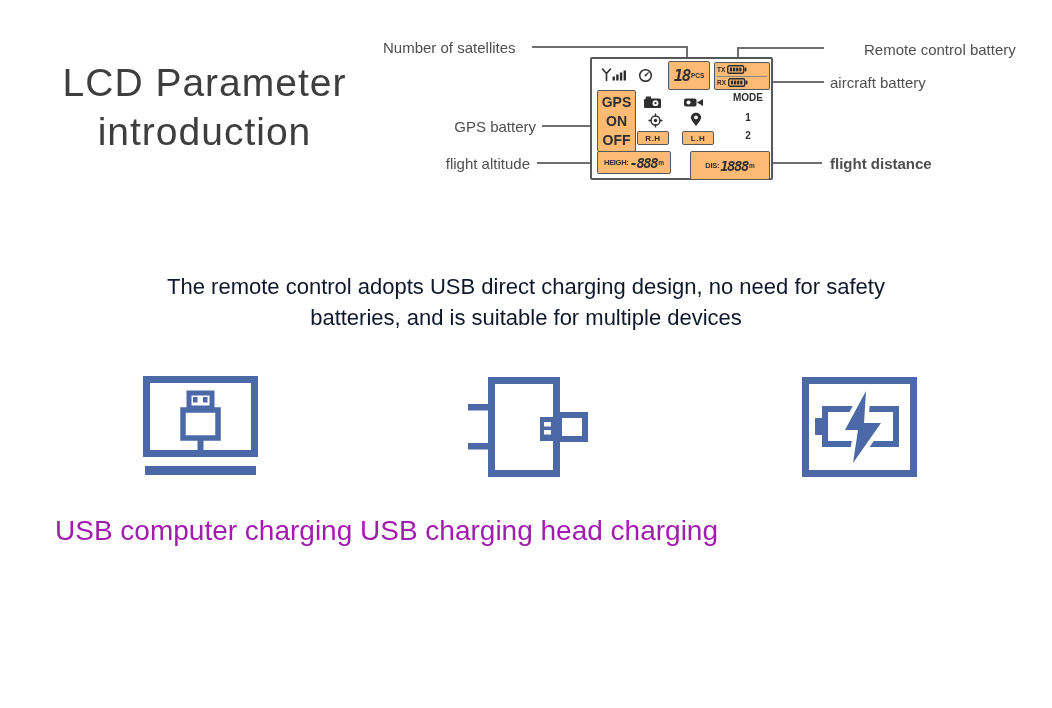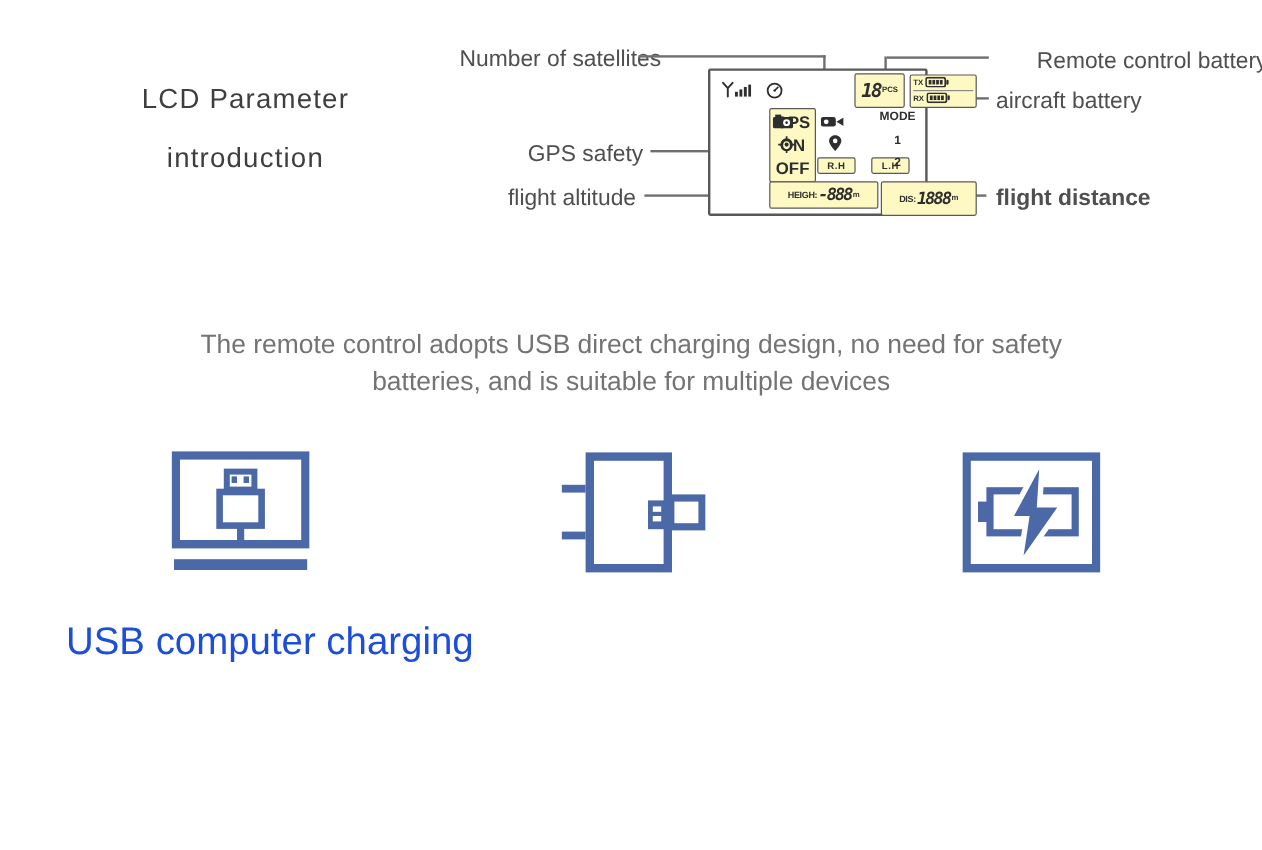--- a/index.html
+++ b/index.html
@@ -1,77 +1,77 @@
 <!DOCTYPE html>
 <html><head>
 <meta charset="utf-8">
 <style>
   html,body{margin:0;padding:0;background:#fff;}
   .page{position:relative;width:1052px;height:708px;background:#ffffff;
         font-family:"Liberation Sans","DejaVu Sans",sans-serif;overflow:hidden;}
 
   
   .title{position:absolute;left:52px;top:58px;width:305px;text-align:center;
-         font-size:23px;line-height:49px;color:#3e3e3e;letter-spacing:1px;}
-
-  
-  .co{position:absolute;font-size:19px;color:#4f4f4f;white-space:nowrap;}
+         font-size:39px;line-height:49px;color:#3e3e3e;letter-spacing:1px;}
+
+  
+  .co{position:absolute;font-size:15px;color:#4f4f4f;white-space:nowrap;}
   .co-r{text-align:right;}
   .ln{position:absolute;background:#6f6f6f;}
 
   
   .lcd{position:absolute;left:590px;top:57px;width:183px;height:123px;
        border:2px solid #585858;border-radius:2px;box-sizing:border-box;background:#fff;}
   .lcd *{box-sizing:border-box;}
   .abs{position:absolute;}
   .lbox{position:absolute;border:1.5px solid #585858;border-radius:2px;
-        display:flex;align-items:center;justify-content:center;background:#fef9c3;margin-left:44px;}
+        display:flex;align-items:center;justify-content:center;background:#fdba74;}
   .seg{font-family:"DejaVu Sans Mono",monospace;font-style:italic;font-weight:bold;
        letter-spacing:-1.5px;color:#2e2e2e;}
   .seg-lg{font-size:16px;}
   .seg-md{font-size:14px;}
   .tiny{font-size:7.5px;font-weight:bold;color:#2e2e2e;letter-spacing:-0.3px;}
   .unit{font-size:6.5px;font-weight:bold;color:#2e2e2e;}
   .satbox{left:76px;top:2px;width:42px;height:29px;gap:1px;}
   .txrx{left:122px;top:3px;width:56px;height:28px;flex-direction:column;
         align-items:stretch;justify-content:space-around;padding:1px 2px;}
   .txrow{display:flex;align-items:center;gap:2px;font-size:6.5px;font-weight:bold;color:#2e2e2e;}
   .txrow + .txrow{border-top:1px solid #8a8a8a;padding-top:1px;}
   .gpsbox{left:5px;top:31px;width:39px;height:62px;flex-direction:column;
           justify-content:space-between;padding:4px 0;font-size:14px;font-weight:bold;
           color:#2e2e2e;line-height:1;}
   .modecell{position:absolute;left:133px;width:46px;text-align:center;
             font-weight:bold;color:#2e2e2e;font-size:10px;}
   .handbox{width:32px;height:14px;font-size:8px;font-weight:bold;letter-spacing:0.5px;color:#2e2e2e;}
-  .hbox{left:5px;top:92px;width:91px;height:23px;gap:1px;justify-content:center;}
+  .hbox{left:5px;top:92px;width:74px;height:23px;gap:1px;justify-content:center;}
   .dbox{left:98px;top:92px;width:80px;height:29px;gap:1px;}
 
   
   .desc{position:absolute;left:0;top:271px;width:1052px;text-align:center;
-        font-size:22px;line-height:31px;color:#737373;}
+        font-size:22px;line-height:31px;color:#0f172a;}
   .item{position:absolute;text-align:center;}
-  .item .caption{margin-top:33px;font-size:32px;color:#1d4ed8;white-space:nowrap;}
+  .item .caption{margin-top:33px;font-size:28px;color:#a21caf;white-space:nowrap;}
   #item-1{left:55px;top:376px;width:290px;}
   #item-2{left:360px;top:376px;width:335px;}
   #item-3{left:752px;top:376px;width:215px;}
 </style>
 </head>
 <body>
 
 <div class="page">
 
   <div class="title">
     <div>LCD Parameter</div>
     <div>introduction</div>
   </div>
 
   <div class="co" style="left:383px;top:39px;">Number of satellites</div>
   <div class="co" style="left:864px;top:41px;">Remote control battery</div>
   <div class="co" style="left:830px;top:74px;">aircraft battery</div>
-  <div class="co co-r" style="left:380px;top:118px;width:156px;">GPS safety</div>
+  <div class="co co-r" style="left:380px;top:118px;width:156px;">GPS battery</div>
   <div class="co co-r" style="left:380px;top:155px;width:150px;">flight altitude</div>
   <div class="co" style="left:830px;top:155px;font-weight:bold;">flight distance</div>
 
   <div class="ln" style="left:532px;top:46px;width:156px;height:2px;"></div>
   <div class="ln" style="left:686px;top:46px;width:2px;height:15px;"></div>
   <div class="ln" style="left:739px;top:47px;width:85px;height:2px;"></div>
   <div class="ln" style="left:737px;top:47px;width:2px;height:16px;"></div>
   <div class="ln" style="left:773px;top:81px;width:51px;height:2px;"></div>
   <div class="ln" style="left:542px;top:125px;width:48px;height:2px;"></div>
   <div class="ln" style="left:537px;top:162px;width:58px;height:2px;"></div>
@@ -207,20 +207,21 @@
       <svg width="120" height="102" viewBox="0 0 120 102">
         <rect x="23.5" y="4.5" width="65" height="93" fill="none" stroke="#4b69a6" stroke-width="7"></rect>
         <rect x="0" y="28" width="20" height="6.5" fill="#4b69a6"></rect>
         <rect x="0" y="67" width="20" height="6.5" fill="#4b69a6"></rect>
         <rect x="91" y="39" width="26" height="24" fill="#ffffff" stroke="#4b69a6" stroke-width="6"></rect>
         <rect x="72" y="41" width="18" height="24" fill="#4b69a6"></rect>
         <rect x="76" y="46" width="7" height="4.5" fill="#ffffff"></rect>
         <rect x="76" y="54" width="7" height="4.5" fill="#ffffff"></rect>
       </svg>
     </span>
+    <div class="caption">USB charging head charging</div>
   </div>
 
   <div class="item" id="item-3">
     <span>
       <svg width="115" height="102" viewBox="0 0 115 102">
         <rect x="3.5" y="4.5" width="108" height="93" fill="none" stroke="#4b69a6" stroke-width="7"></rect>
         <rect x="23" y="33" width="71" height="35" fill="none" stroke="#4b69a6" stroke-width="6"></rect>
         <rect x="13" y="42" width="8" height="17" fill="#4b69a6"></rect>
         <polygon points="64,15 43,54 56,54 51,87 79,47 62,47" stroke="#ffffff" stroke-width="9" fill="#ffffff" stroke-linejoin="round"></polygon>
         <polygon points="64,15 43,54 56,54 51,87 79,47 62,47" fill="#4b69a6"></polygon>

